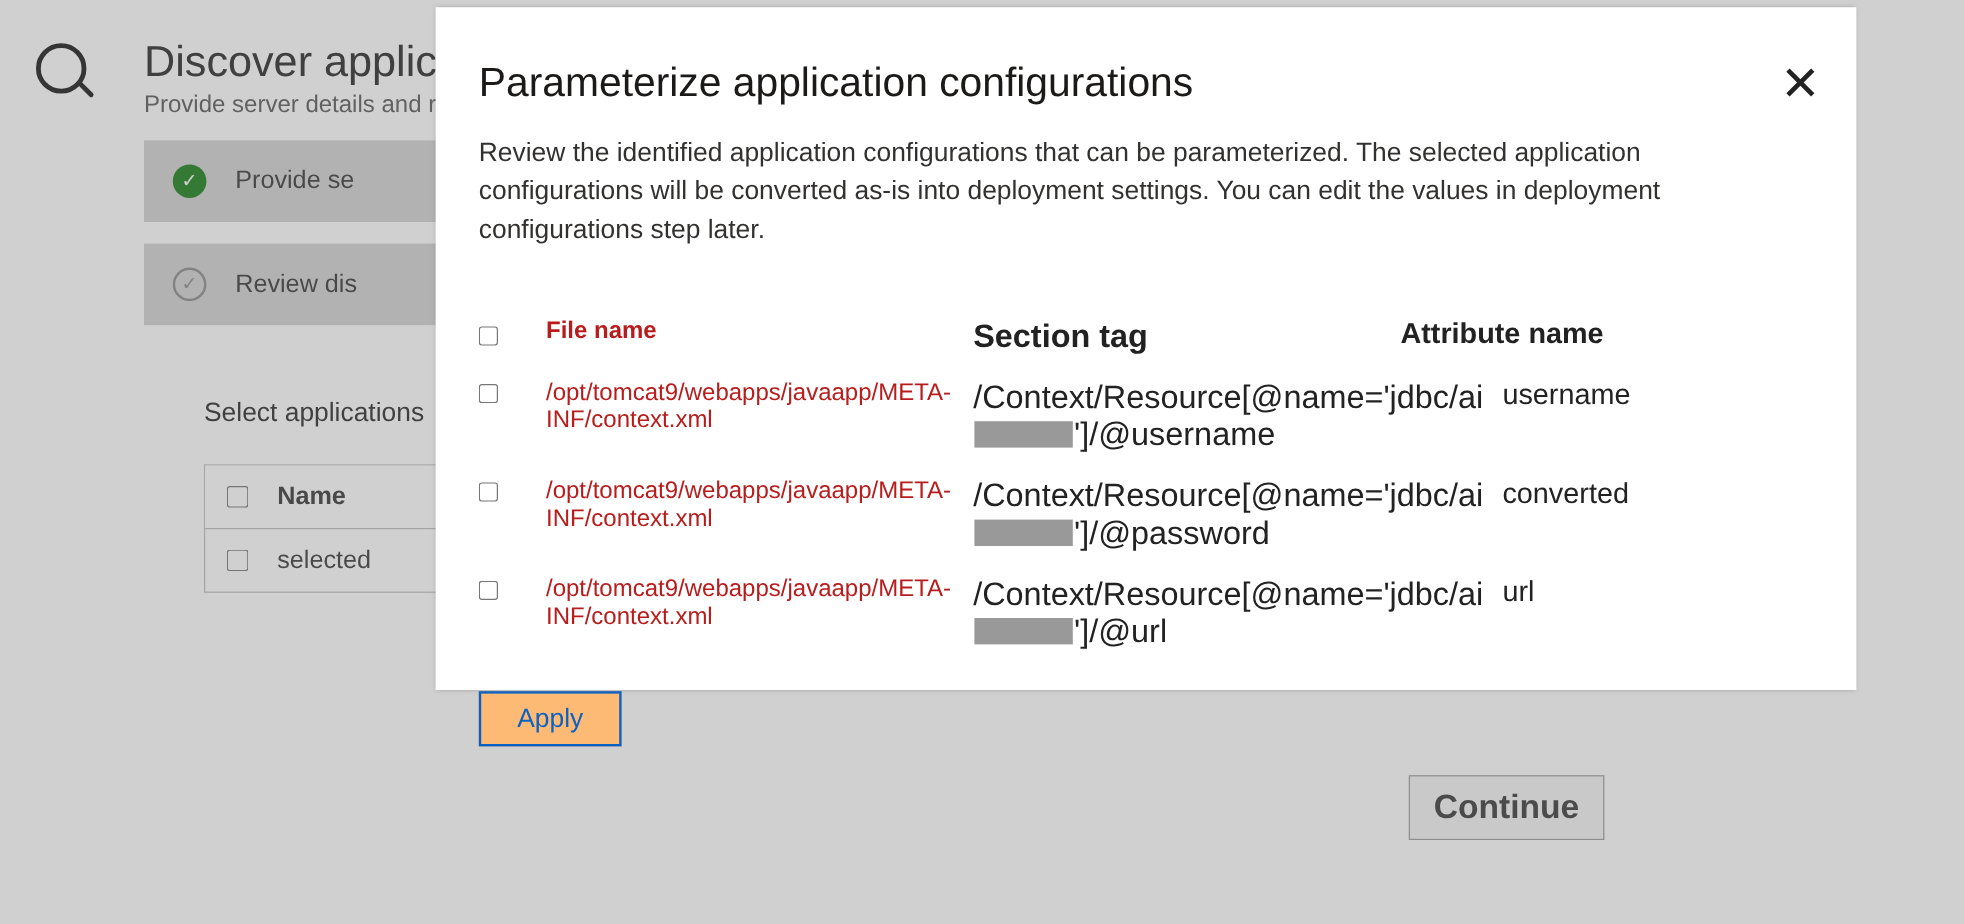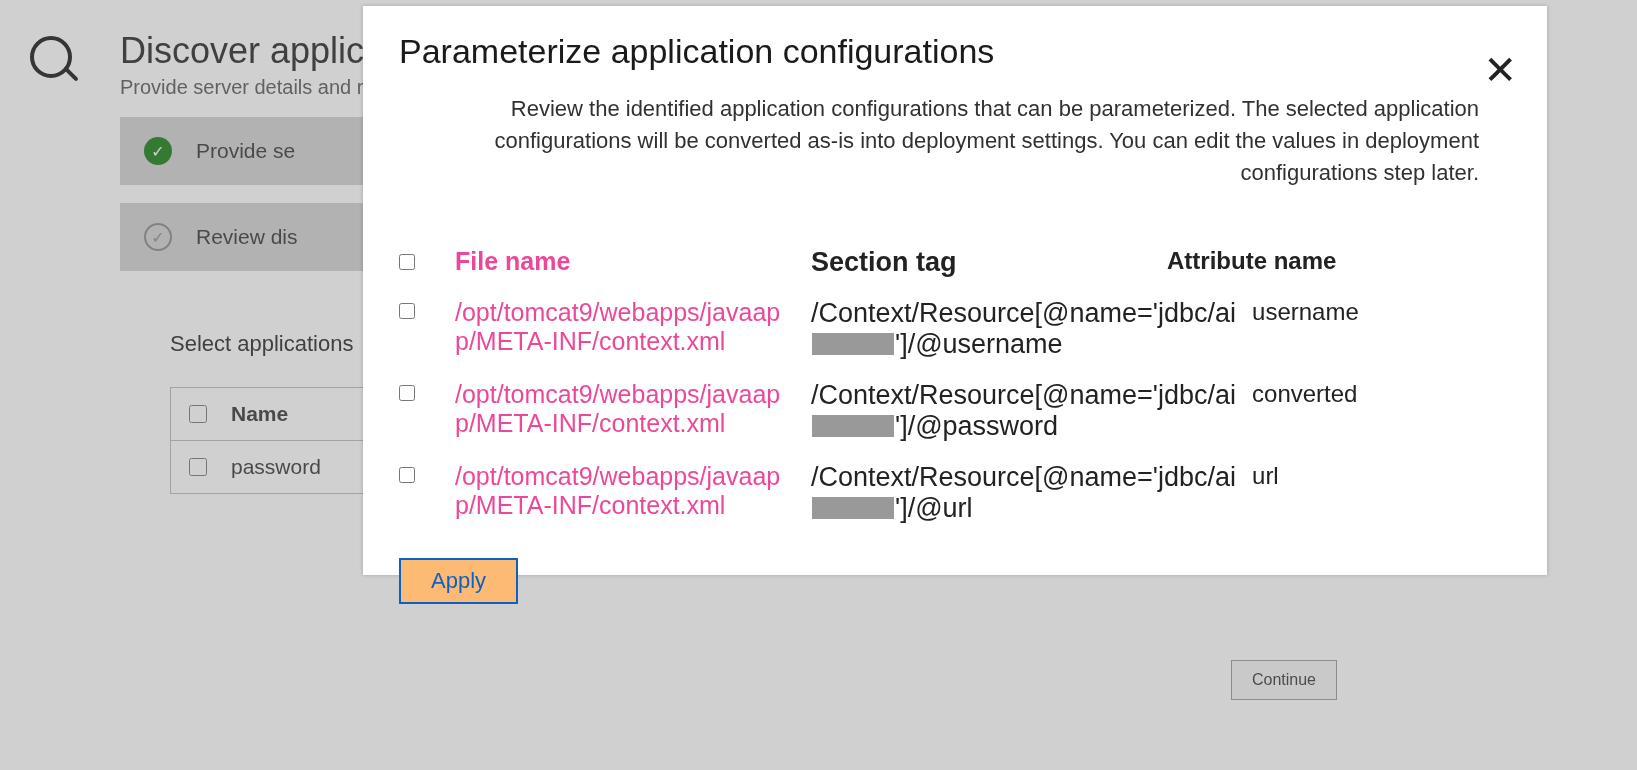--- a/index.html
+++ b/index.html
@@ -86,22 +86,23 @@
     margin-left:auto;
     font-size:20px;
   }
   .continue-btn {
     position:absolute;
     right: 300px;
     bottom: 70px;
     padding: 10px 20px;
     border:1px solid #999;
     background:#f5f5f5;
-    font-size:16px;
+    font-size:28px;
     color:#333;
+    font-weight:bold;
   }
 
   
   .mag {
     width:52px; height:52px;
     position:relative;
   }
   .mag::before{
     content:"";
     position:absolute;
@@ -119,21 +120,21 @@
     top:36px;left:32px;
     border-radius:2px;
   }
 
   
   .modal {
     position:absolute;
     top:6px; left:363px;
     width:1184px; height:569px;
     background:#fff;
-    padding: 26px 40px 30px 36px;
+    padding: 44px 40px 30px 36px;
     box-shadow: 0 0 4px rgba(0,0,0,0.2);
   }
   .modal-title {
     font-size:34px;
     font-weight:400;
     color:#1b1a19;
   }
   .modal-close {
     position:absolute;
     top:44px; right:30px;
@@ -142,36 +143,35 @@
     color:#222;
     cursor:pointer;
     line-height:1;
   }
   .modal-desc {
     font-size:22px;
     line-height:1.45;
     color:#323130;
     margin-top:22px;
     max-width:1080px;
-    text-align:right;
   }
 
   .cfg-table {
     margin-top: 48px;
     width: 100%;
   }
   .cfg-row {
     display:flex;
     align-items:flex-start;
     padding: 10px 0;
     gap: 16px;
   }
   .cfg-head { font-weight:700; font-size:23px; color:#111; }
   .col-cb   { flex: 0 0 40px; padding-top:2px; }
-  .col-file { flex: 0 0 340px; font-size:25px; color:#ec4899; word-break:break-all; }
+  .col-file { flex: 0 0 340px; font-size:20px; color:#b91c1c; word-break:break-all; }
   .col-tag  { flex: 0 0 340px; font-size:27px; color:#222; }
   .col-attr { flex: 0 0 200px; font-size:24px; color:#222; }
   .cfg-row input[type=checkbox]{ width:16px; height:16px; }
 
   .tag-line { display:flex; align-items:center; flex-wrap:wrap; }
   .redact {
     display:inline-block;
     width:82px; height:22px;
     background:#999;
     margin: 0 1px;
@@ -210,21 +210,21 @@
 
     <div class="select-apps-label">Select applications</div>
 
     <div class="apps-table">
       <div class="apps-head">
         <input type="checkbox" style="">
         <span>Name</span>
       </div>
       <div class="apps-row">
         <input type="checkbox" style="">
-        <span>password</span>
+        <span>selected</span>
         <a class="config-link">configuration(s)</a>
       </div>
     </div>
   </div>
 </div>
 
 <button class="continue-btn">Continue</button>
 
 <div class="scrim"></div>
 

